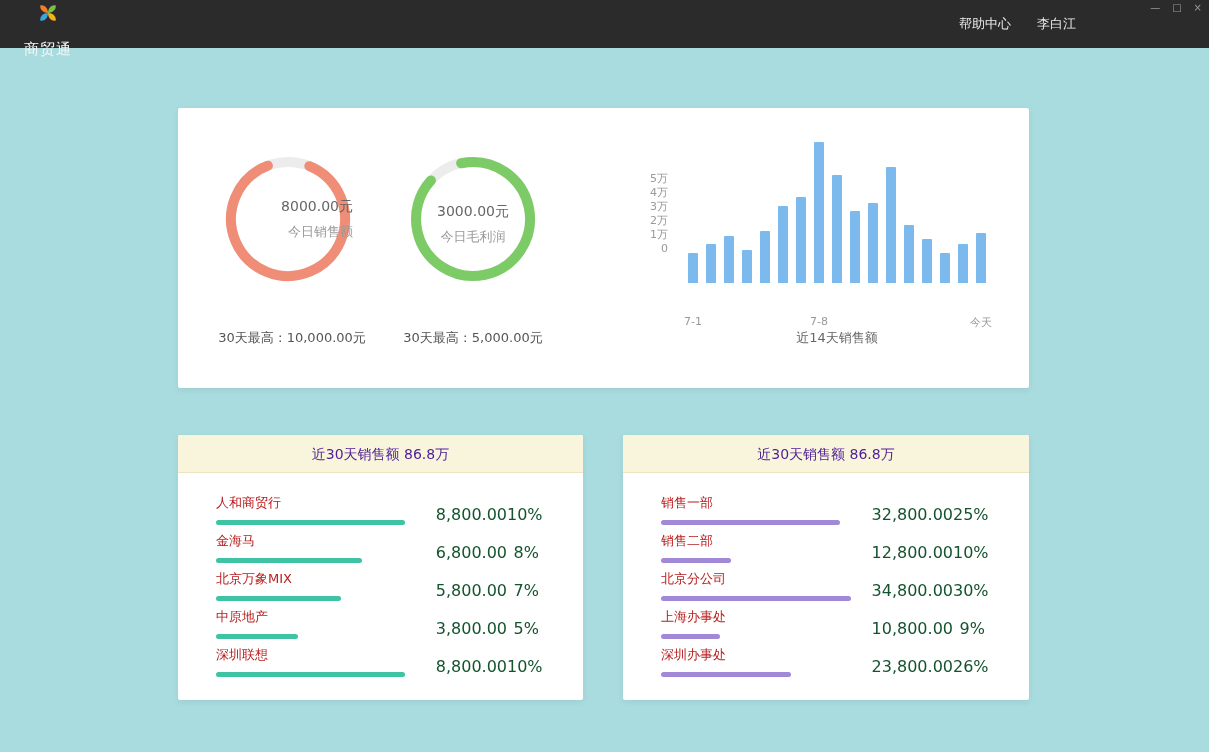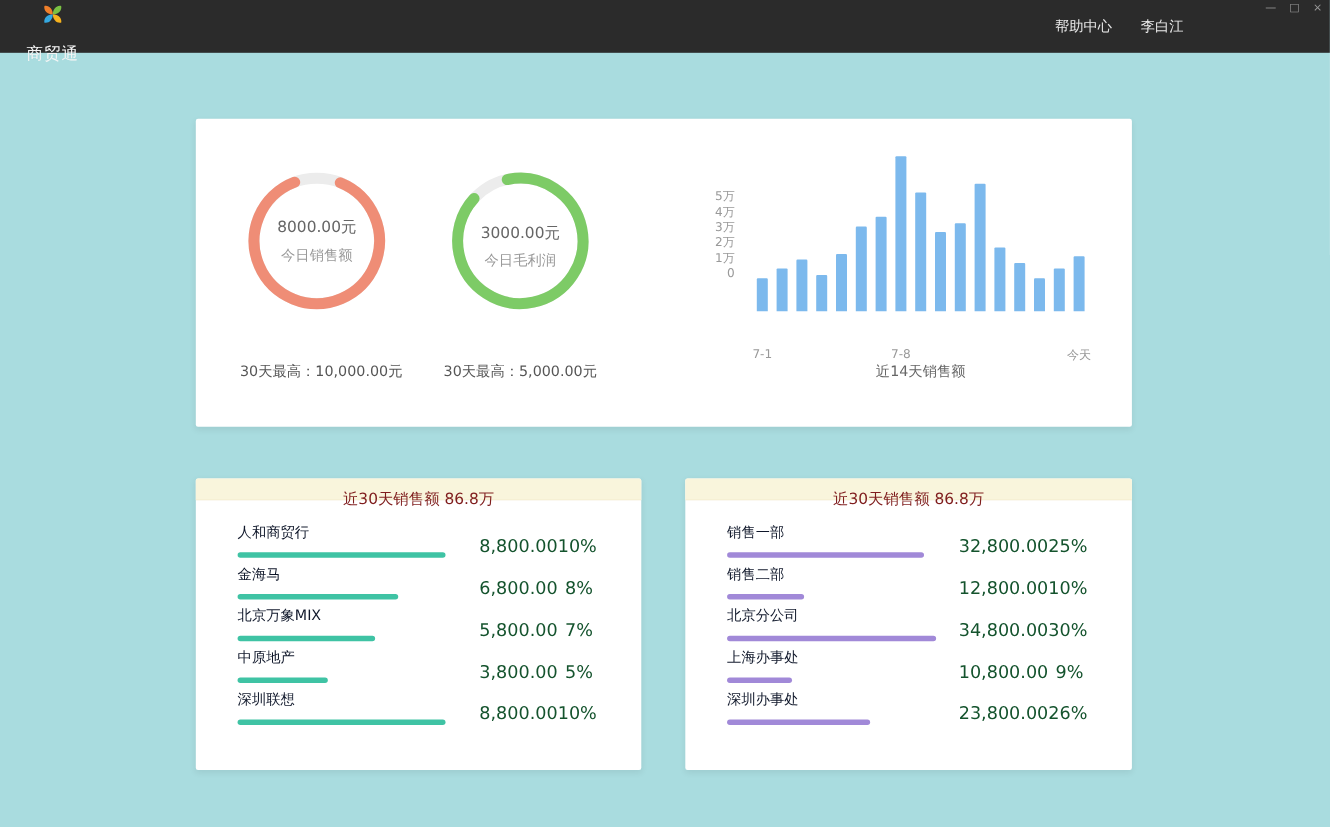--- a/index.html
+++ b/index.html
@@ -23,21 +23,21 @@
   .overview-card { left:178px; top:108px; width:851px; height:280px; }
   .rank-card-left  { left:178px; top:435px; width:405px; height:265px; }
   .rank-card-right { left:623px; top:435px; width:406px; height:265px; }
 
   
   .donut-svg { position:absolute; width:130px; height:130px; }
   .donut-svg.d0 { left:45px; top:46px; }
   .donut-svg.d1 { left:230px; top:46px; }
   .donut-center { position:absolute; width:130px; height:130px; display:flex; flex-direction:column;
                   align-items:center; justify-content:center; gap:7px; pointer-events:none; }
-  .donut-center.d0 { left:45px; top:46px; }
+  .donut-center.d0 { left:45px; top:46px;align-items:flex-end; }
   .donut-center.d1 { left:230px; top:51px; }
   .donut-value { font-size:14px; color:#666; }
   .donut-label { font-size:13px; color:#999; }
   .donut-footer { position:absolute; width:200px; text-align:center; font-size:13px; color:#555; top:221px; }
   .donut-footer.d0 { left:14px; }
   .donut-footer.d1 { left:195px; }
 
   
   .barchart-block { position:absolute; left:460px; top:25px; width:380px; height:215px; }
   .y-axis { position:absolute; left:0; top:5px; width:30px; height:152px; display:flex; flex-direction:column;
@@ -45,27 +45,27 @@
   .y-axis span { font-size:11px; line-height:14px; color:#999; }
   .bars { position:absolute; left:50px; top:12px; width:298px; height:138px;
           display:flex; align-items:flex-end; gap:8px; }
   .chart-bar { width:10px; border-radius:1px 1px 0 0; }
   .x-labels { position:absolute; left:0; top:162px; width:100%; height:16px;margin-top:20px; }
   .x-label { position:absolute; transform:translateX(-50%); font-size:11px; color:#999; white-space:nowrap; }
   .chart-caption { position:absolute; left:50px; top:196px; width:298px; text-align:center;
                    font-size:13px; color:#666; }
 
   
-  .rank-header { height:20px; line-height:38px; text-align:center; background:#f9f5dc;
-                 border-bottom:1px solid #ede4c2; font-size:14px; color:#7f1d1d;
+  .rank-header { height:38px; line-height:38px; text-align:center; background:#f9f5dc;
+                 border-bottom:1px solid #ede4c2; font-size:14px; color:#4c1d95;
                  border-radius:2px 2px 0 0; }
   .rank-list { padding:22px 44px 0 38px; }
   .rank-row { display:flex; align-items:flex-end; margin-bottom:8px; height:30px; }
   .rank-left { flex:1; min-width:0; }
-  .rank-name { font-size:13px; line-height:16px; color:#0f172a; margin-bottom:9px; white-space:nowrap; }
+  .rank-name { font-size:13px; line-height:16px; color:#b91c1c; margin-bottom:9px; white-space:nowrap; }
   .rank-bar { height:5px; border-radius:2.5px; }
   .rank-nums { width:118px; margin-left:16px; display:flex; align-items:flex-end;
                font-size:16px; color:#14532d; transform:translateY(-1px); }
   .rank-amount { flex:1; text-align:right; }
   .rank-percent { width:32px; text-align:right;margin-top:12px; }
 
   .logo-icon { display:flex; align-items:center; }
 </style>
 </head>
 <body>

